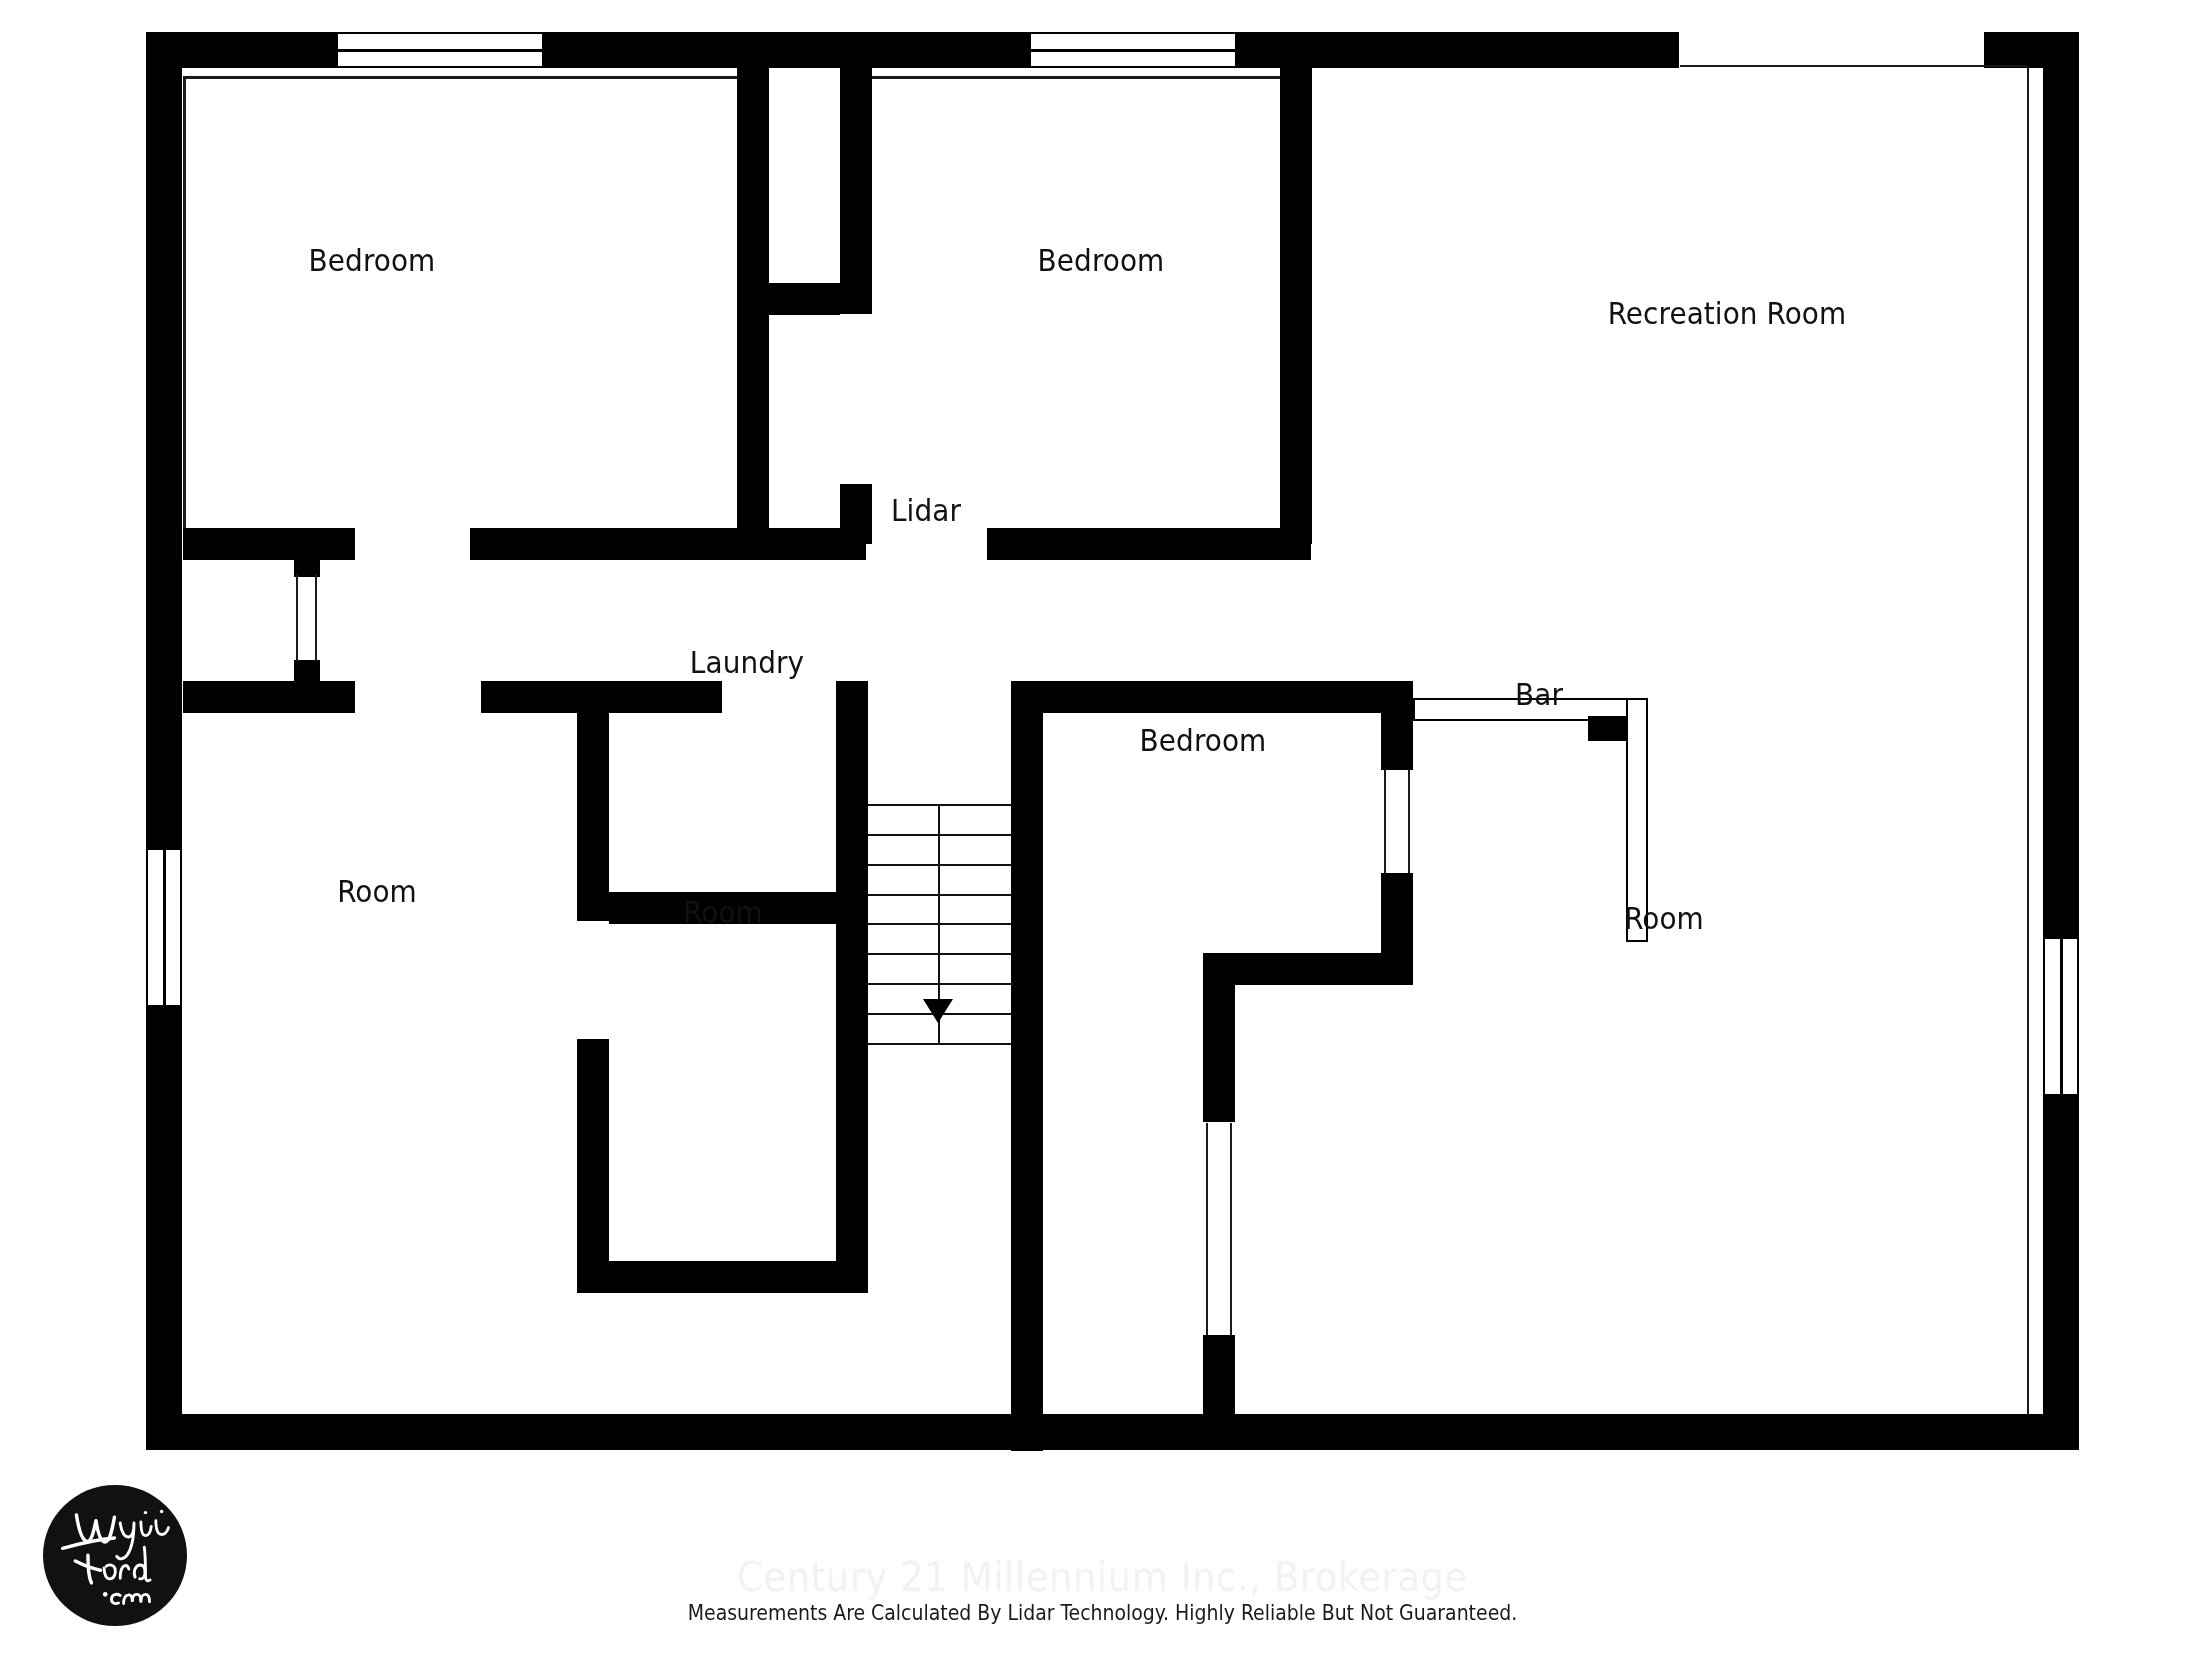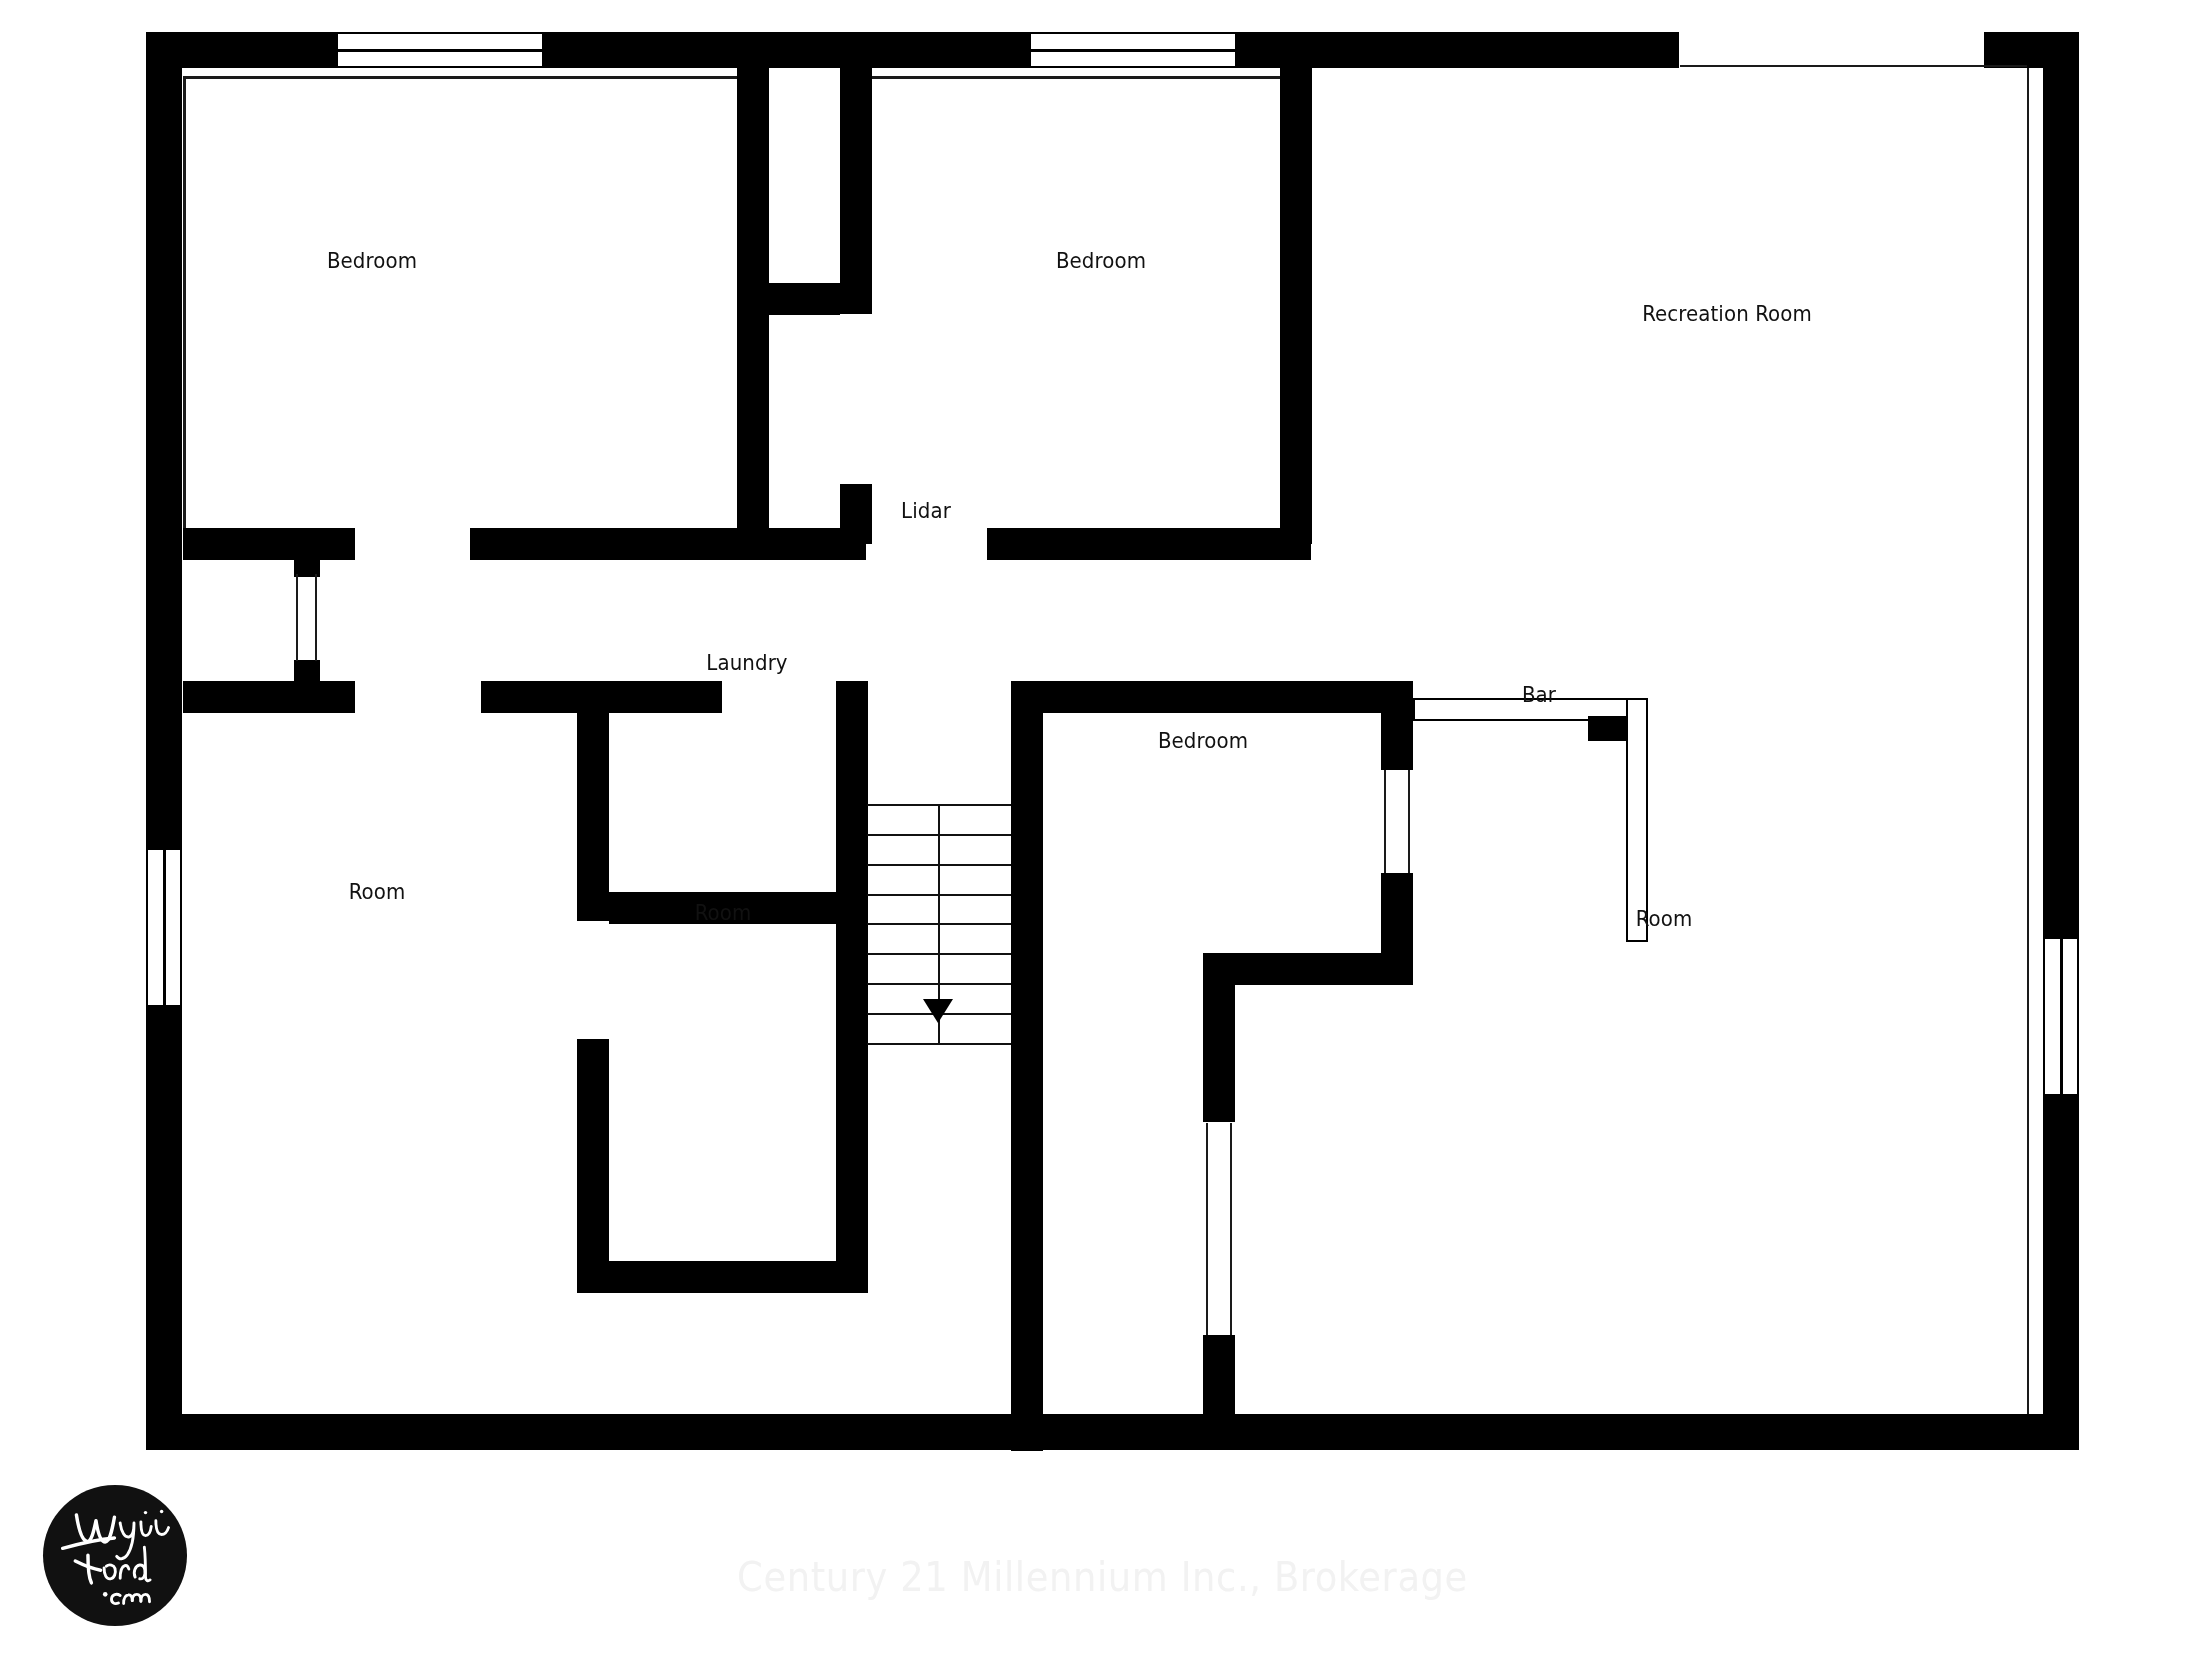--- a/index.html
+++ b/index.html
@@ -75,21 +75,21 @@
     background: #ffffff;
     border: 2.3px solid #000;
     box-sizing: border-box;
   }
 
   
   .room-label {
     position: absolute;
     color: #111111;
     font-family: "DejaVu Sans", "Liberation Sans", sans-serif;
-    font-size: 22px;
+    font-size: 31px;
     font-weight: 400;
     letter-spacing: 0.1px;
     white-space: nowrap;
     transform: translate(-50%, -50%);
     font-stretch: condensed;
   }
 
   
   #stairs {
     position: absolute;
@@ -255,20 +255,21 @@
   <div class="room-label" style="left:1727px; top:313px;">Recreation Room</div>
   <div class="room-label" style="left:926px; top:510px;">Lidar</div>
   <div class="room-label" style="left:735px; top:662px;margin-left:12px;">Laundry</div>
   <div class="room-label" style="left:723px; top:912px;">Room</div>
   <div class="room-label" style="left:1203px; top:740px;">Bedroom</div>
   <div class="room-label" style="left:1539px; top:694px;">Bar</div>
   <div class="room-label" style="left:377px; top:891px;">Room</div>
   <div class="room-label" style="left:1664px; top:918px;">Room</div>
 
   <div id="watermark">Century 21 Millennium Inc., Brokerage</div>
+  <div id="disclaimer">Measurements Are Calculated By Lidar Technology. Highly Reliable But Not Guaranteed.</div>
 
   <div id="logo-badge">
     <svg width="144" height="141" viewBox="0 0 250 245" aria-hidden="true">
       <g fill="none" stroke="#ffffff" stroke-linecap="round" stroke-linejoin="round">
 
         <path d="M58 52 C62 78, 68 96, 76 98 C84 100, 88 80, 92 62 C95 82, 100 99, 108 99 C116 99, 120 78, 124 56" stroke-width="6"></path>
         <path d="M134 66 C136 82, 142 92, 150 90 C156 88, 158 78, 158 66
                  C158 84, 156 108, 146 122 C140 130, 132 130, 128 124" stroke-width="5"></path>
         <path d="M170 64 C170 78, 172 88, 178 88 C184 88, 187 80, 188 72" stroke-width="5"></path>
         <circle cx="178" cy="48" r="3" fill="#ffffff" stroke="none"></circle>

